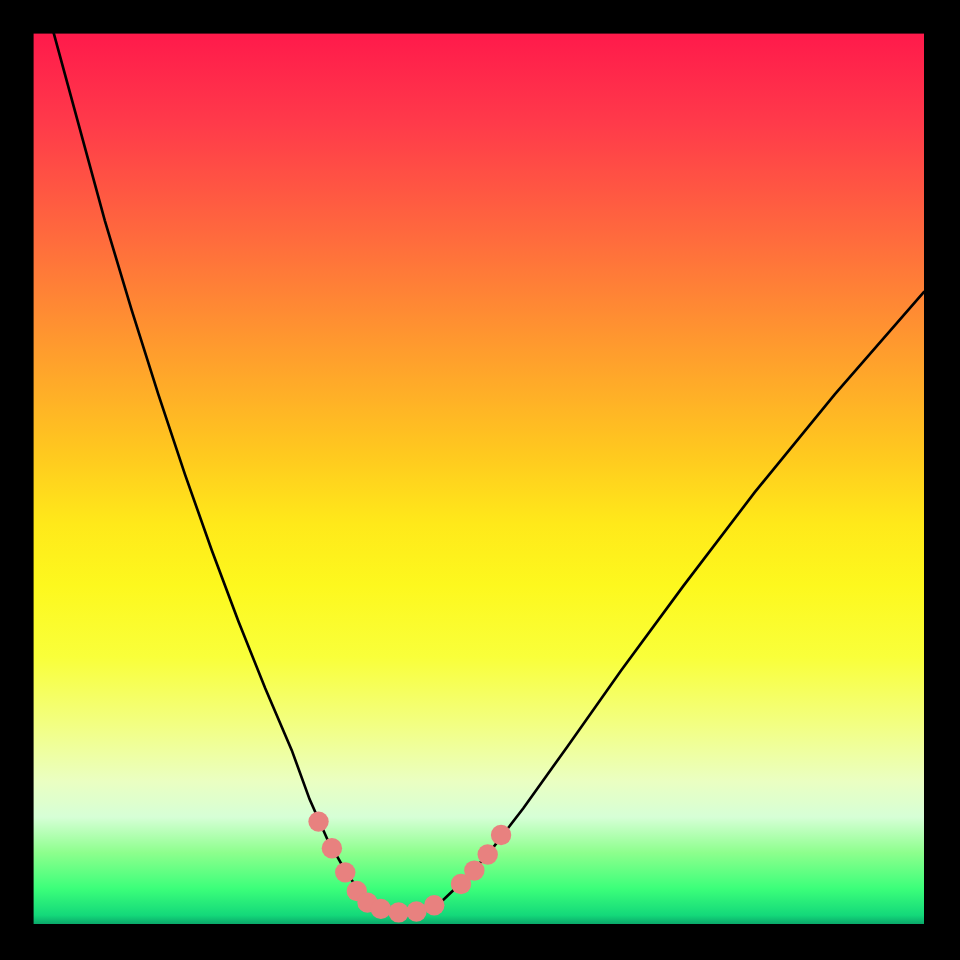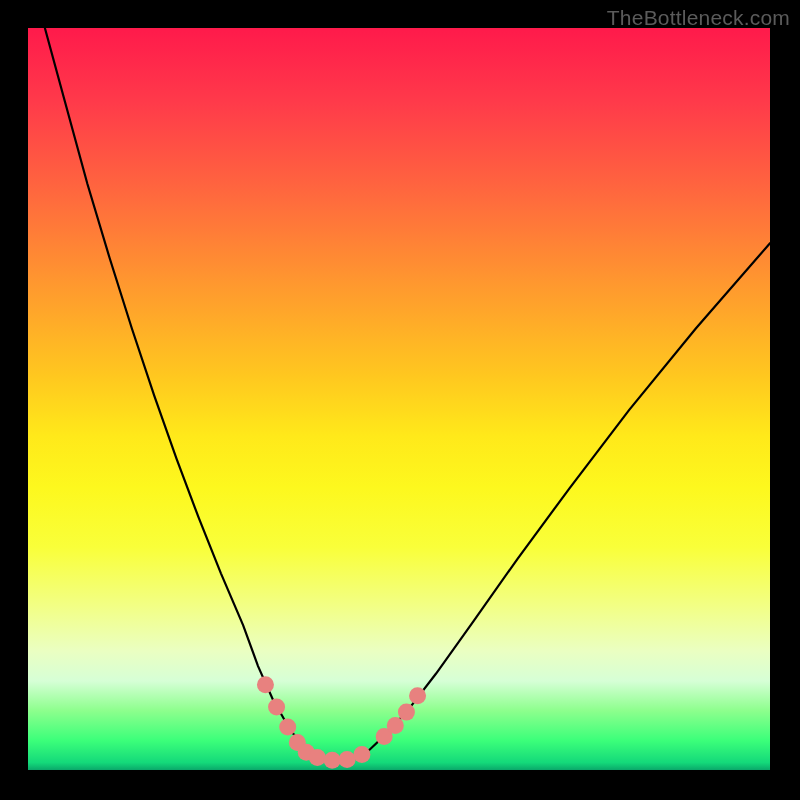--- a/index.html
+++ b/index.html
@@ -70,14 +70,13 @@
         <circle cx="317.38" cy="757.39" r="8.5" fill="#e8817f"></circle>
         <circle cx="332.22" cy="760.35" r="8.5" fill="#e8817f"></circle>
         <circle cx="347.06" cy="759.61" r="8.5" fill="#e8817f"></circle>
         <circle cx="361.90" cy="754.42" r="8.5" fill="#e8817f"></circle>
         <circle cx="384.16" cy="736.61" r="8.5" fill="#e8817f"></circle>
         <circle cx="395.29" cy="725.48" r="8.5" fill="#e8817f"></circle>
         <circle cx="406.42" cy="712.12" r="8.5" fill="#e8817f"></circle>
         <circle cx="417.55" cy="695.80" r="8.5" fill="#e8817f"></circle>
       </g>
   </svg>
-  <div class="watermark">TheBottleneck.com</div>
 </div>
 
 </body></html>

